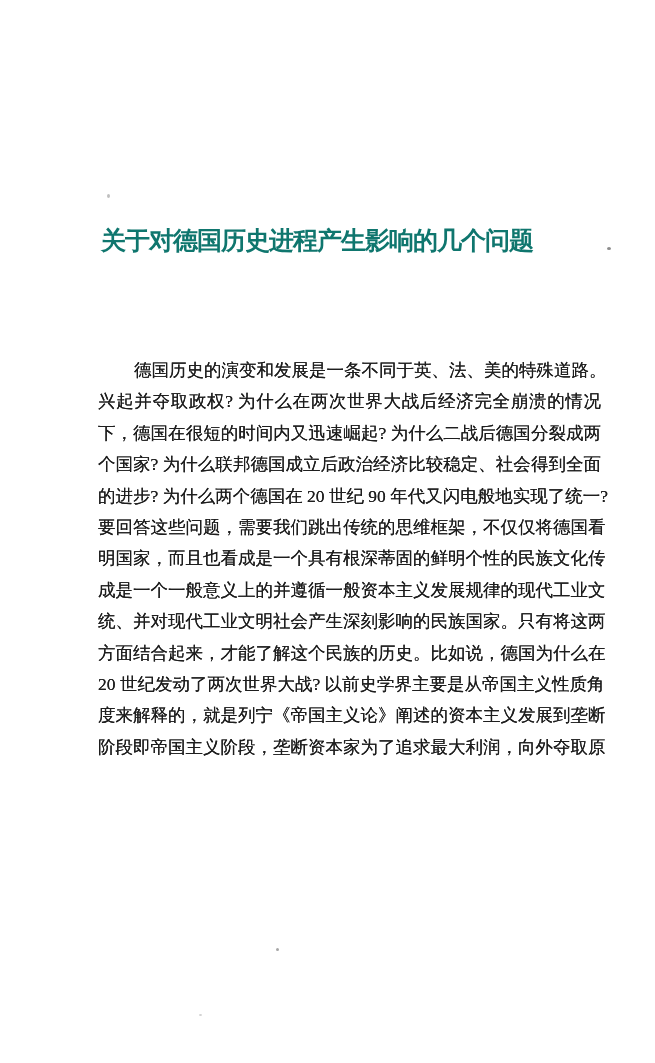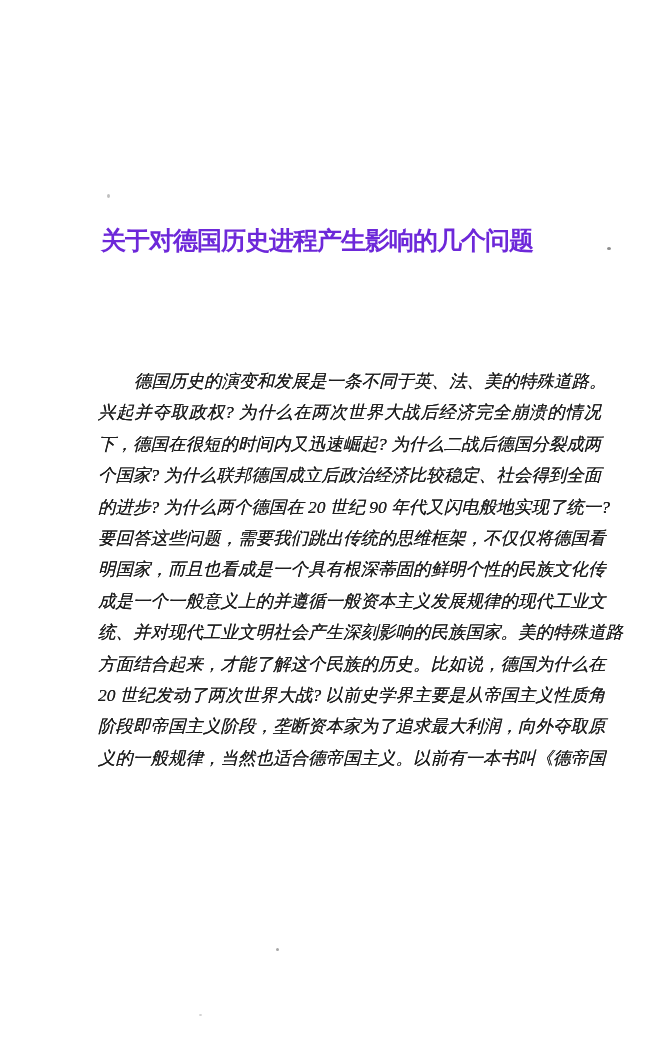--- a/index.html
+++ b/index.html
@@ -18,30 +18,29 @@
   .chapter-title {
     position: absolute;
     left: 101px;
     top: 210px;
     width: 460px;
     font-family: "Liberation Sans", "DejaVu Sans", sans-serif;
     font-weight: bold;
     font-size: 25px;
     line-height: 1.1;
     letter-spacing: -1px;
-    color: #6d28d9;
+    color: #0f766e;
     white-space: nowrap;
   }
   .body-paragraph {
     position: absolute;
     left: 98px;
-    top: 366px;
+    top: 355px;
     width: 503px;
     color: #1e1e1e;
-    font-style: italic;
   }
   .body-line {
     display: block;
     width: 503px;
     height: 31.4px;
     line-height: 31.4px;
     font-size: 17.5px;
     text-align: justify;
     text-align-last: justify;
     text-justify: inter-character;
@@ -76,20 +75,20 @@
 
   <div class="body-paragraph">
     <span class="body-line first-indent">德国历史的演变和发展是一条不同于英、法、美的特殊道路。</span>
     <span class="body-line">兴起并夺取政权? 为什么在两次世界大战后经济完全崩溃的情况</span>
     <span class="body-line">下，德国在很短的时间内又迅速崛起? 为什么二战后德国分裂成两</span>
     <span class="body-line">个国家? 为什么联邦德国成立后政治经济比较稳定、社会得到全面</span>
     <span class="body-line">的进步? 为什么两个德国在 20 世纪 90 年代又闪电般地实现了统一?</span>
     <span class="body-line">要回答这些问题，需要我们跳出传统的思维框架，不仅仅将德国看</span>
     <span class="body-line">明国家，而且也看成是一个具有根深蒂固的鲜明个性的民族文化传</span>
     <span class="body-line">成是一个一般意义上的并遵循一般资本主义发展规律的现代工业文</span>
-    <span class="body-line">统、并对现代工业文明社会产生深刻影响的民族国家。美的特殊道路</span>
+    <span class="body-line">统、并对现代工业文明社会产生深刻影响的民族国家。只有将这两</span>
     <span class="body-line">方面结合起来，才能了解这个民族的历史。比如说，德国为什么在</span>
     <span class="body-line">20 世纪发动了两次世界大战? 以前史学界主要是从帝国主义性质角</span>
+    <span class="body-line">度来解释的，就是列宁《帝国主义论》阐述的资本主义发展到垄断</span>
     <span class="body-line">阶段即帝国主义阶段，垄断资本家为了追求最大利润，向外夺取原</span>
-    <span class="body-line">义的一般规律，当然也适合德帝国主义。以前有一本书叫《德帝国</span>
   </div>
 
 </div>
 
 </body></html>

